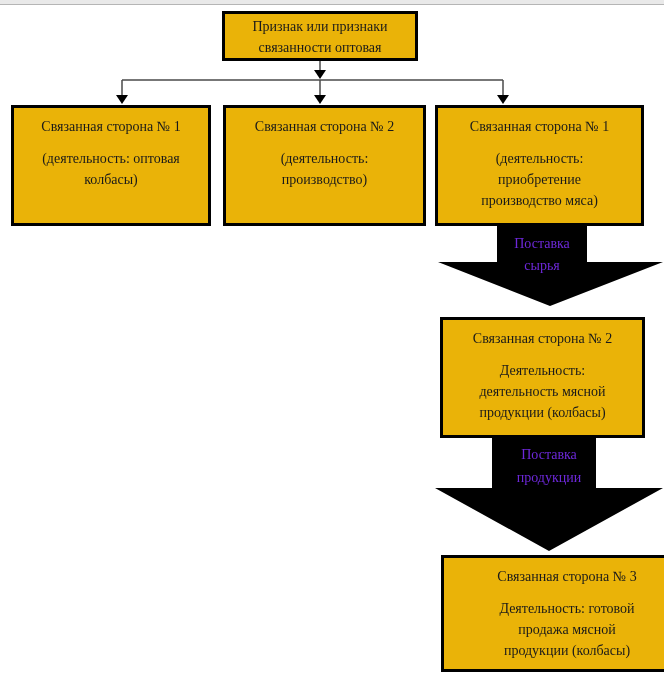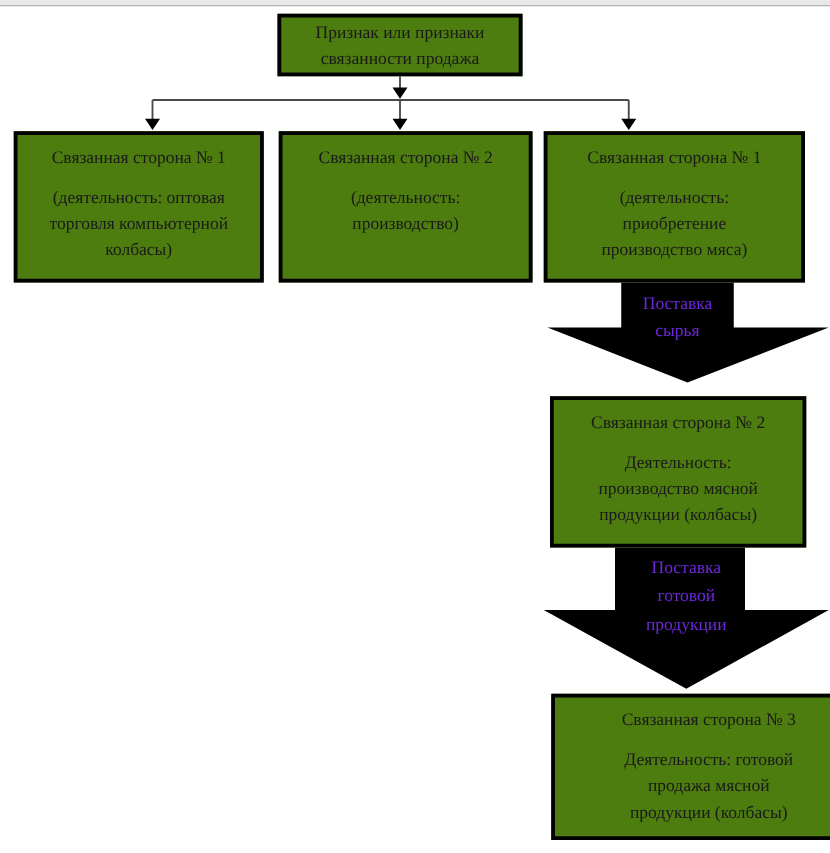--- a/index.html
+++ b/index.html
@@ -23,21 +23,21 @@
     background: #e9e9e9;
     border-bottom: 1px solid #b5b5b5;
   }
   svg.connectors {
     position: absolute;
     left: 0; top: 0;
   }
   .box {
     position: absolute;
     border: 3px solid #000000;
-    background: #4d7c0f;
+    background: #eab308;
     box-sizing: border-box;
     text-align: center;
     font-size: 14px;
     line-height: 21px;
   }
   .root-box-inner {
     padding-top: 2px;
   }
   .box-title {
     padding-top: 8px;
@@ -77,29 +77,28 @@
     <polygon points="497,95 509,95 503,104" fill="#000000"></polygon>
 
     <polygon points="497,226 587,226 587,262 663,262 550,306 438,262 497,262" fill="#000000"></polygon>
 
     <polygon points="492,438 596,438 596,488 663,488 549,551 435,488 492,488" fill="#000000"></polygon>
   </svg>
 
   <div class="box" style="left:222px; top:11px; width:196px; height:50px;">
     <div class="root-box-inner">
       <span class="line">Признак или признаки</span>
-      <span class="line">связанности продажа</span>
+      <span class="line">связанности оптовая</span>
     </div>
   </div>
 
   <div class="box" style="left:11px; top:105px; width:200px; height:121px;">
     <div class="box-title">Связанная сторона № 1</div>
     <div class="box-desc">
       <span class="line">(деятельность: оптовая</span>
-      <span class="line">торговля компьютерной</span>
       <span class="line">колбасы)</span>
     </div>
   </div>
 
   <div class="box" style="left:223px; top:105px; width:203px; height:121px;">
     <div class="box-title">Связанная сторона № 2</div>
     <div class="box-desc">
       <span class="line">(деятельность:</span>
       <span class="line">производство)</span>
     </div>
@@ -116,28 +115,27 @@
 
   <div class="arrow-label" style="left:467px; top:233px; width:150px;">
     <span class="line">Поставка</span>
     <span class="line">сырья</span>
   </div>
 
   <div class="box" style="left:440px; top:317px; width:205px; height:121px;">
     <div class="box-title">Связанная сторона № 2</div>
     <div class="box-desc">
       <span class="line">Деятельность:</span>
-      <span class="line">производство мясной</span>
+      <span class="line">деятельность мясной</span>
       <span class="line">продукции (колбасы)</span>
     </div>
   </div>
 
   <div class="arrow-label arrow-label-2" style="left:469px; top:443px; width:160px;">
     <span class="line">Поставка</span>
-    <span class="line">готовой</span>
     <span class="line">продукции</span>
   </div>
 
   <div class="box" style="left:441px; top:555px; width:252px; height:117px;">
     <div class="box-title">Связанная сторона № 3</div>
     <div class="box-desc">
       <span class="line">Деятельность: готовой</span>
       <span class="line">продажа мясной</span>
       <span class="line">продукции (колбасы)</span>
     </div>

